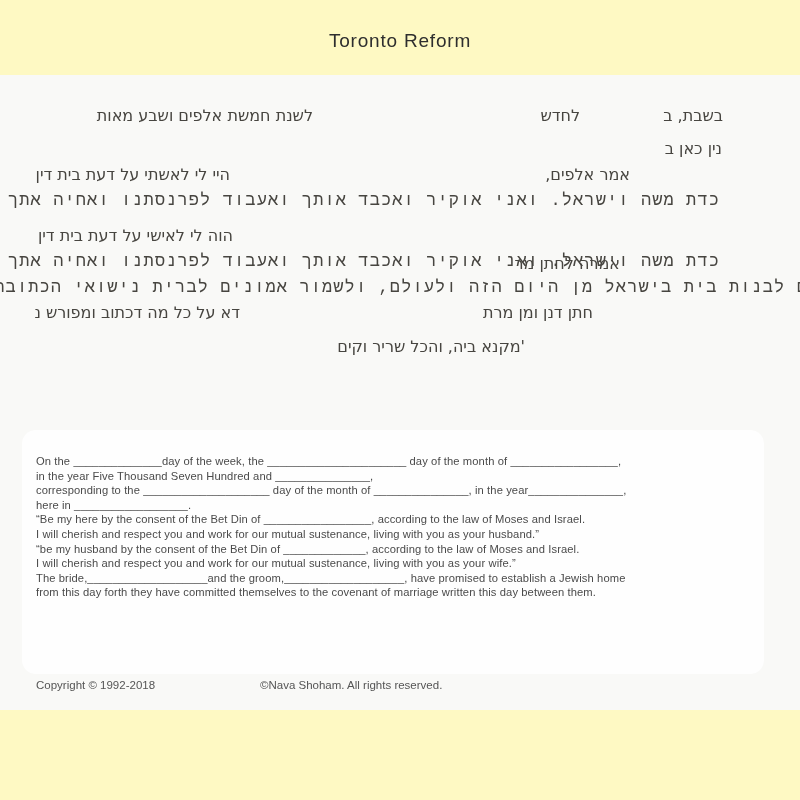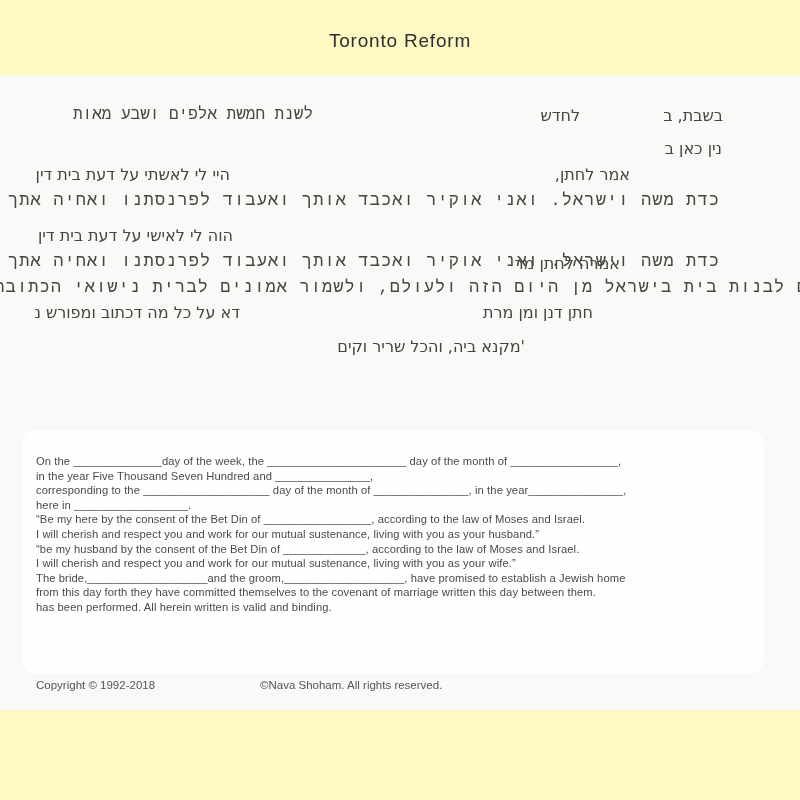--- a/index.html
+++ b/index.html
@@ -25,25 +25,25 @@
 <body>
 
 <div class="page">
 
   <div class="title">Toronto Reform</div>
 
   <div class="panel">
 
     <span class="heb" style="top:31px;right:77px;">בשבת, ב</span>
     <span class="heb" style="top:31px;right:220px;">לחדש</span>
-    <span class="heb" style="top:31px;right:487px;font-family:Liberation Mono, monospace;">לשנת חמשת אלפים ושבע מאות</span>
+    <span class="heb" style="top:31px;right:487px;">לשנת חמשת אלפים ושבע מאות</span>
 
     <span class="heb" style="top:64px;right:78px;">נין כאן ב</span>
 
-    <span class="heb" style="top:90px;right:170px;">אמר לחתן,</span>
+    <span class="heb" style="top:90px;right:170px;">אמר אלפים,</span>
     <span class="heb" style="top:90px;right:570px;">היי לי לאשתי על דעת בית דין</span>
 
     <span class="heb heb-long" style="top:116px;right:80px;">כדת משה וישראל. ואני אוקיר ואכבד אותך ואעבוד לפרנסתנו ואחיה אתך כאורח כל א</span>
 
     <span class="heb" style="top:151px;right:180px;margin-top:28px;">אמרה לחתן מר</span>
     <span class="heb" style="top:151px;right:567px;">הוה לי לאישי על דעת בית דין</span>
 
     <span class="heb heb-long" style="top:177px;right:80px;">כדת משה וישראל. ואני אוקיר ואכבד אותך ואעבוד לפרנסתנו ואחיה אתך כאורח כל א</span>
 
     <span class="heb heb-long" style="top:203px;right:-8px;">ם לבנות בית בישראל מן היום הזה ולעולם, ולשמור אמונים לברית נישואי הכתובה היום בינו ובינה ו</span>
@@ -59,20 +59,19 @@
       <div class="eng-line">On the ______________day of the week, the ______________________ day of the month of _________________,</div>
       <div class="eng-line">in the year Five Thousand Seven Hundred and _______________,</div>
       <div class="eng-line">corresponding to the ____________________ day of the month of _______________, in the year_______________,</div>
       <div class="eng-line">here in __________________.</div>
       <div class="eng-line">“Be my here by the consent of the Bet Din of _________________, according to the law of Moses and Israel.</div>
       <div class="eng-line">I will cherish and respect you and work for our mutual sustenance, living with you as your husband.”</div>
       <div class="eng-line">“be my husband by the consent of the Bet Din of _____________, according to the law of Moses and Israel.</div>
       <div class="eng-line">I will cherish and respect you and work for our mutual sustenance, living with you as your wife.”</div>
       <div class="eng-line">The bride,___________________and the groom,___________________, have promised to establish a Jewish home</div>
       <div class="eng-line">from this day forth they have committed themselves to the covenant of marriage written this day between them.</div>
-      <div class="eng-line">has been performed. All herein written is valid and binding.</div>
     </div>
 
     <span class="copy copy-left">Copyright © 1992-2018</span>
     <span class="copy copy-right">©Nava Shoham. All rights reserved.</span>
 
   </div>
 </div>
 
 </body></html>

